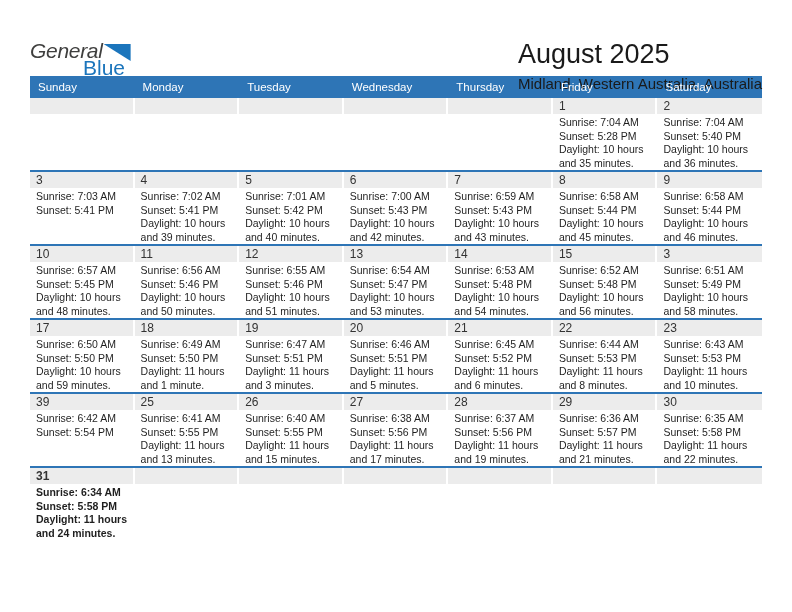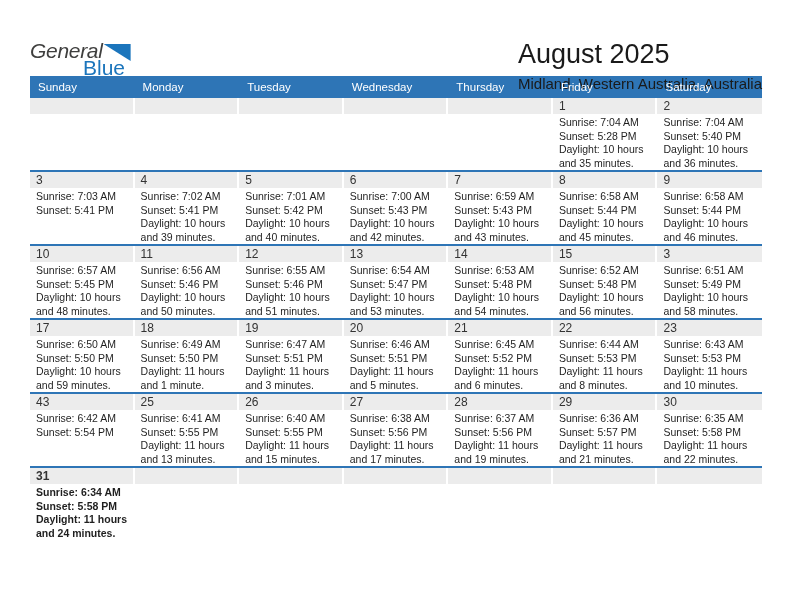--- a/index.html
+++ b/index.html
@@ -270,21 +270,21 @@
             <div class="day-num">23</div>
             <div class="day-details">
               <div class="detail-line"><span>Sunrise:</span> <span>6:43 AM</span></div>
               <div class="detail-line"><span>Sunset:</span> <span>5:53 PM</span></div>
               <div class="detail-line"><span>Daylight:</span> <span>11 hours and 10 minutes.</span></div>
             </div>
           </div>
         </div>
         <div class="week-row">
           <div class="day-cell">
-            <div class="day-num">43</div>
+            <div class="day-num">39</div>
             <div class="day-details">
               <div class="detail-line"><span>Sunrise:</span> <span>6:42 AM</span></div>
               <div class="detail-line"><span>Sunset:</span> <span>5:54 PM</span></div>
             </div>
           </div>
           <div class="day-cell">
             <div class="day-num">25</div>
             <div class="day-details">
               <div class="detail-line"><span>Sunrise:</span> <span>6:41 AM</span></div>
               <div class="detail-line"><span>Sunset:</span> <span>5:55 PM</span></div>

